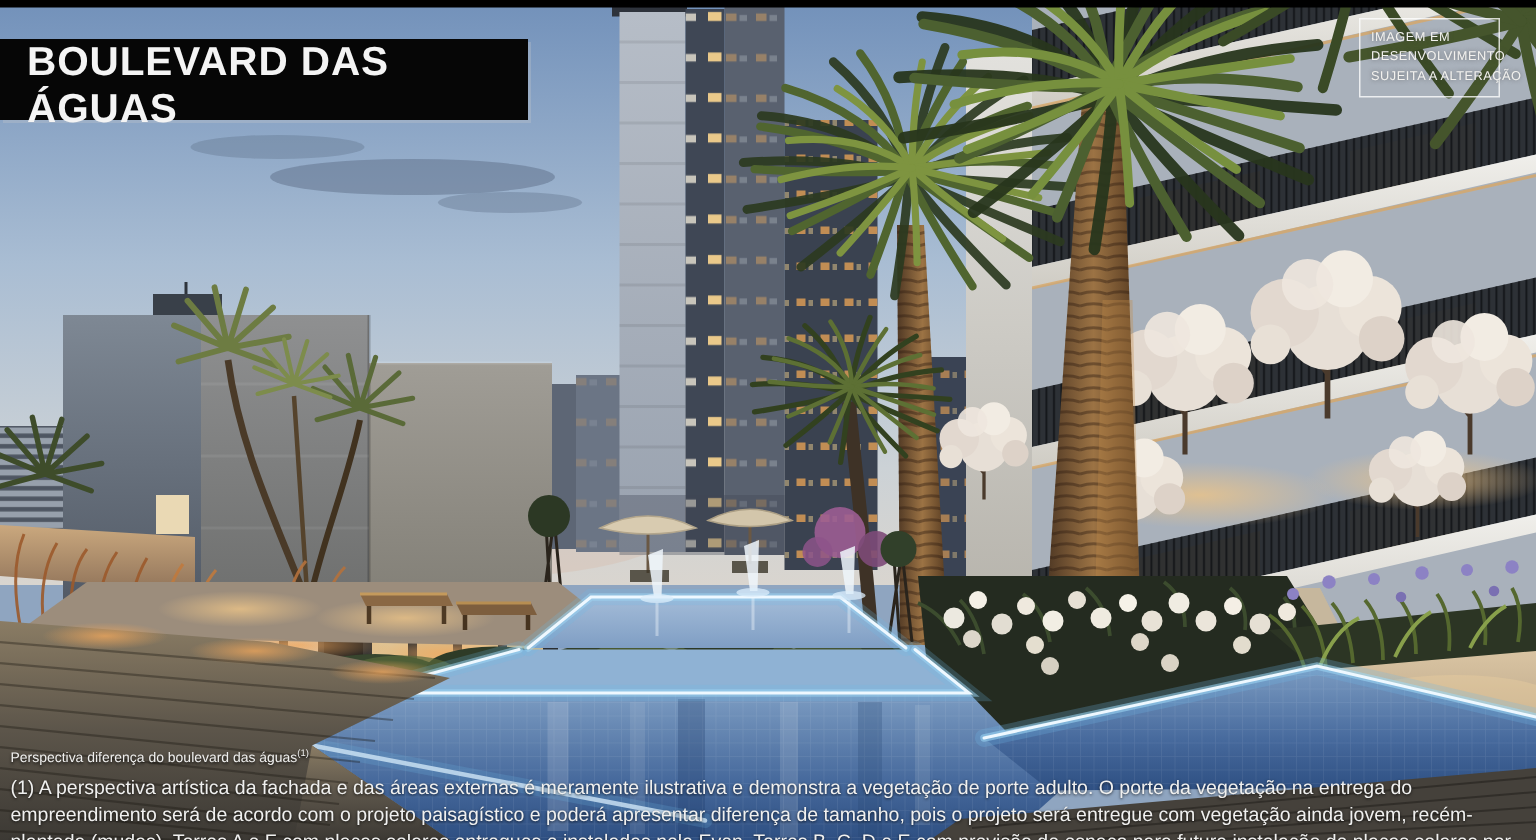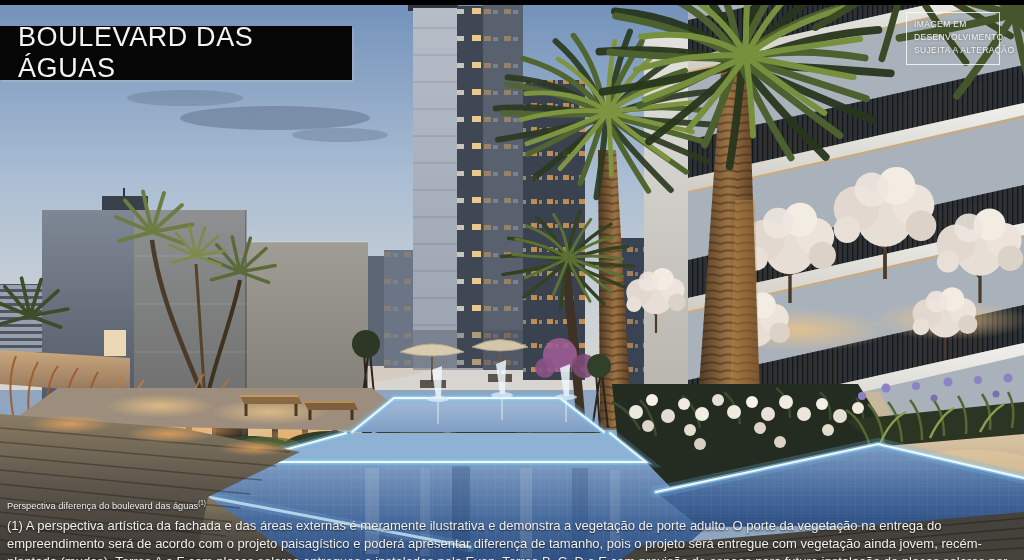--- a/index.html
+++ b/index.html
@@ -2,22 +2,22 @@
 <html style="--banner-bg: #060606; --banner-text: #f4f4f4; --sky-top: #7291ba; --sky-horizon: #d9d5cf; --pool-led-glow: #9fd8f6; --pool-water-deep: #2e4f82; --sunset-warm: #d8a868;"><head>
 <meta charset="utf-8">
 <style>
   html,body{margin:0;padding:0;}
   body{width:1024px;height:560px;position:relative;overflow:hidden;background:#8fa5c0;
        font-family:"Liberation Sans", sans-serif;}
   #scene{position:absolute;inset:0;z-index:0;display:block;}
   #top-border{position:absolute;top:0;left:0;width:1024px;height:5px;background:#000;z-index:3;}
   #banner{position:absolute;left:0;top:26px;width:352px;height:54px;box-sizing:border-box;
           background:var(--banner-bg,#060606);color:var(--banner-text,#f4f4f4);
-          display:flex;align-items:center;padding-left:18px;font-size:27px;letter-spacing:.6px;
-          z-index:4;box-shadow:2px 2px 0 rgba(205,205,205,.28);}
+          display:flex;padding-left:18px;font-size:27px;letter-spacing:.6px;
+          z-index:4;box-shadow:2px 2px 0 rgba(205,205,205,.28);font-weight:bold;}
   #badge{position:absolute;left:906px;top:12px;width:94px;box-sizing:border-box;z-index:4;
          border:1px solid rgba(255,255,255,.78);padding:5px 7px 6px 7px;color:#f3f2ef;
          font-size:8.5px;line-height:1.55;letter-spacing:.35px;white-space:nowrap;
          text-shadow:0 0 3px rgba(70,70,70,.65);}
   #caption{position:absolute;left:7px;right:6px;top:499px;z-index:4;color:#f0f0ef;}
   #caption .cap-title{font-size:9.3px;margin:0 0 6px 0;text-shadow:0 1px 2px rgba(0,0,0,.75);}
   #caption .cap-title sup{font-size:6.3px;}
   #caption .cap-body{font-size:13px;line-height:1.38;margin:0;text-shadow:0 1px 2px rgba(0,0,0,.75);}
 </style>
 </head>

